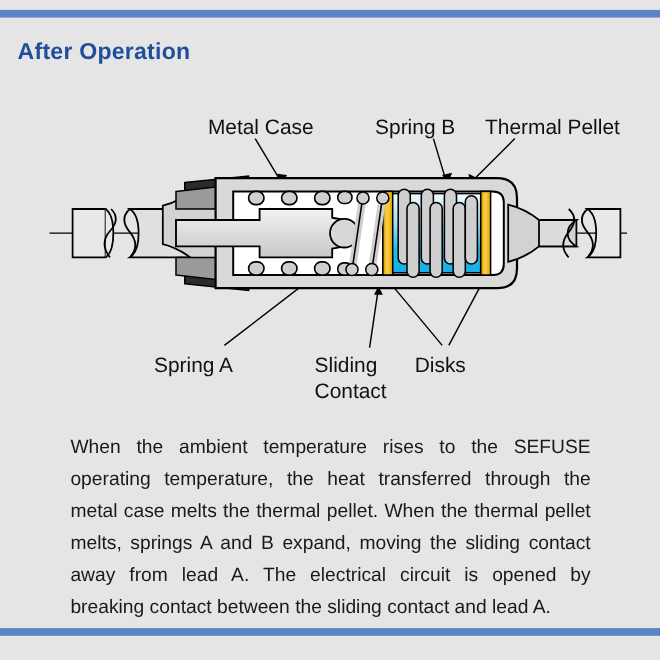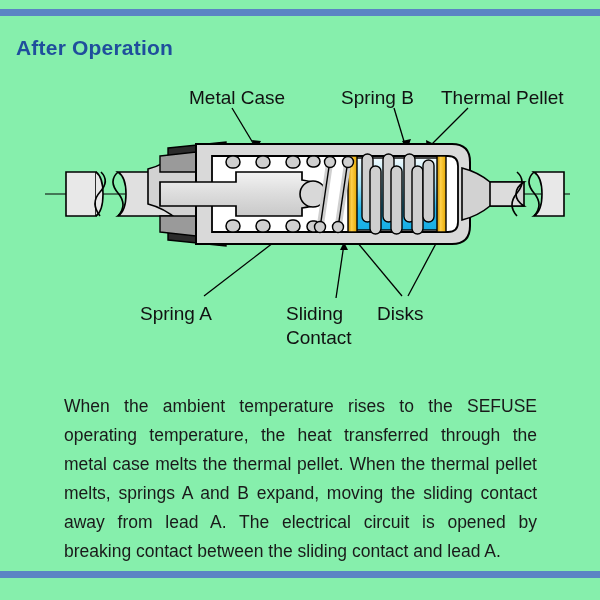--- a/index.html
+++ b/index.html
@@ -10,21 +10,21 @@
     width: 600px;
     height: 600px;
     background: #ffffff;
     font-family: "Liberation Sans", sans-serif;
     overflow: hidden;
     position: relative;
   }
   .slide {
     position: absolute;
     inset: 0;
-    background: #86efac;
+    background: #e5e5e5;
   }
   .rule {
     position: absolute;
     left: 0;
     width: 600px;
     height: 7px;
     background: #5b84c4;
   }
   .rule-top { top: 9px; }
   .rule-bottom { top: 571px; }
@@ -36,21 +36,21 @@
     font-size: 21px;
     font-weight: bold;
     color: #1f4e9c;
     letter-spacing: 0.2px;
     white-space: nowrap;
   }
 
   .figure {
     position: absolute;
     left: 0;
-    top: 72px;
+    top: 90px;
     width: 600px;
     height: 285px;
   }
   .figure svg { display: block; }
 
   .body-text {
     position: absolute;
     left: 48px;
     top: 376px;
     width: 505px;

